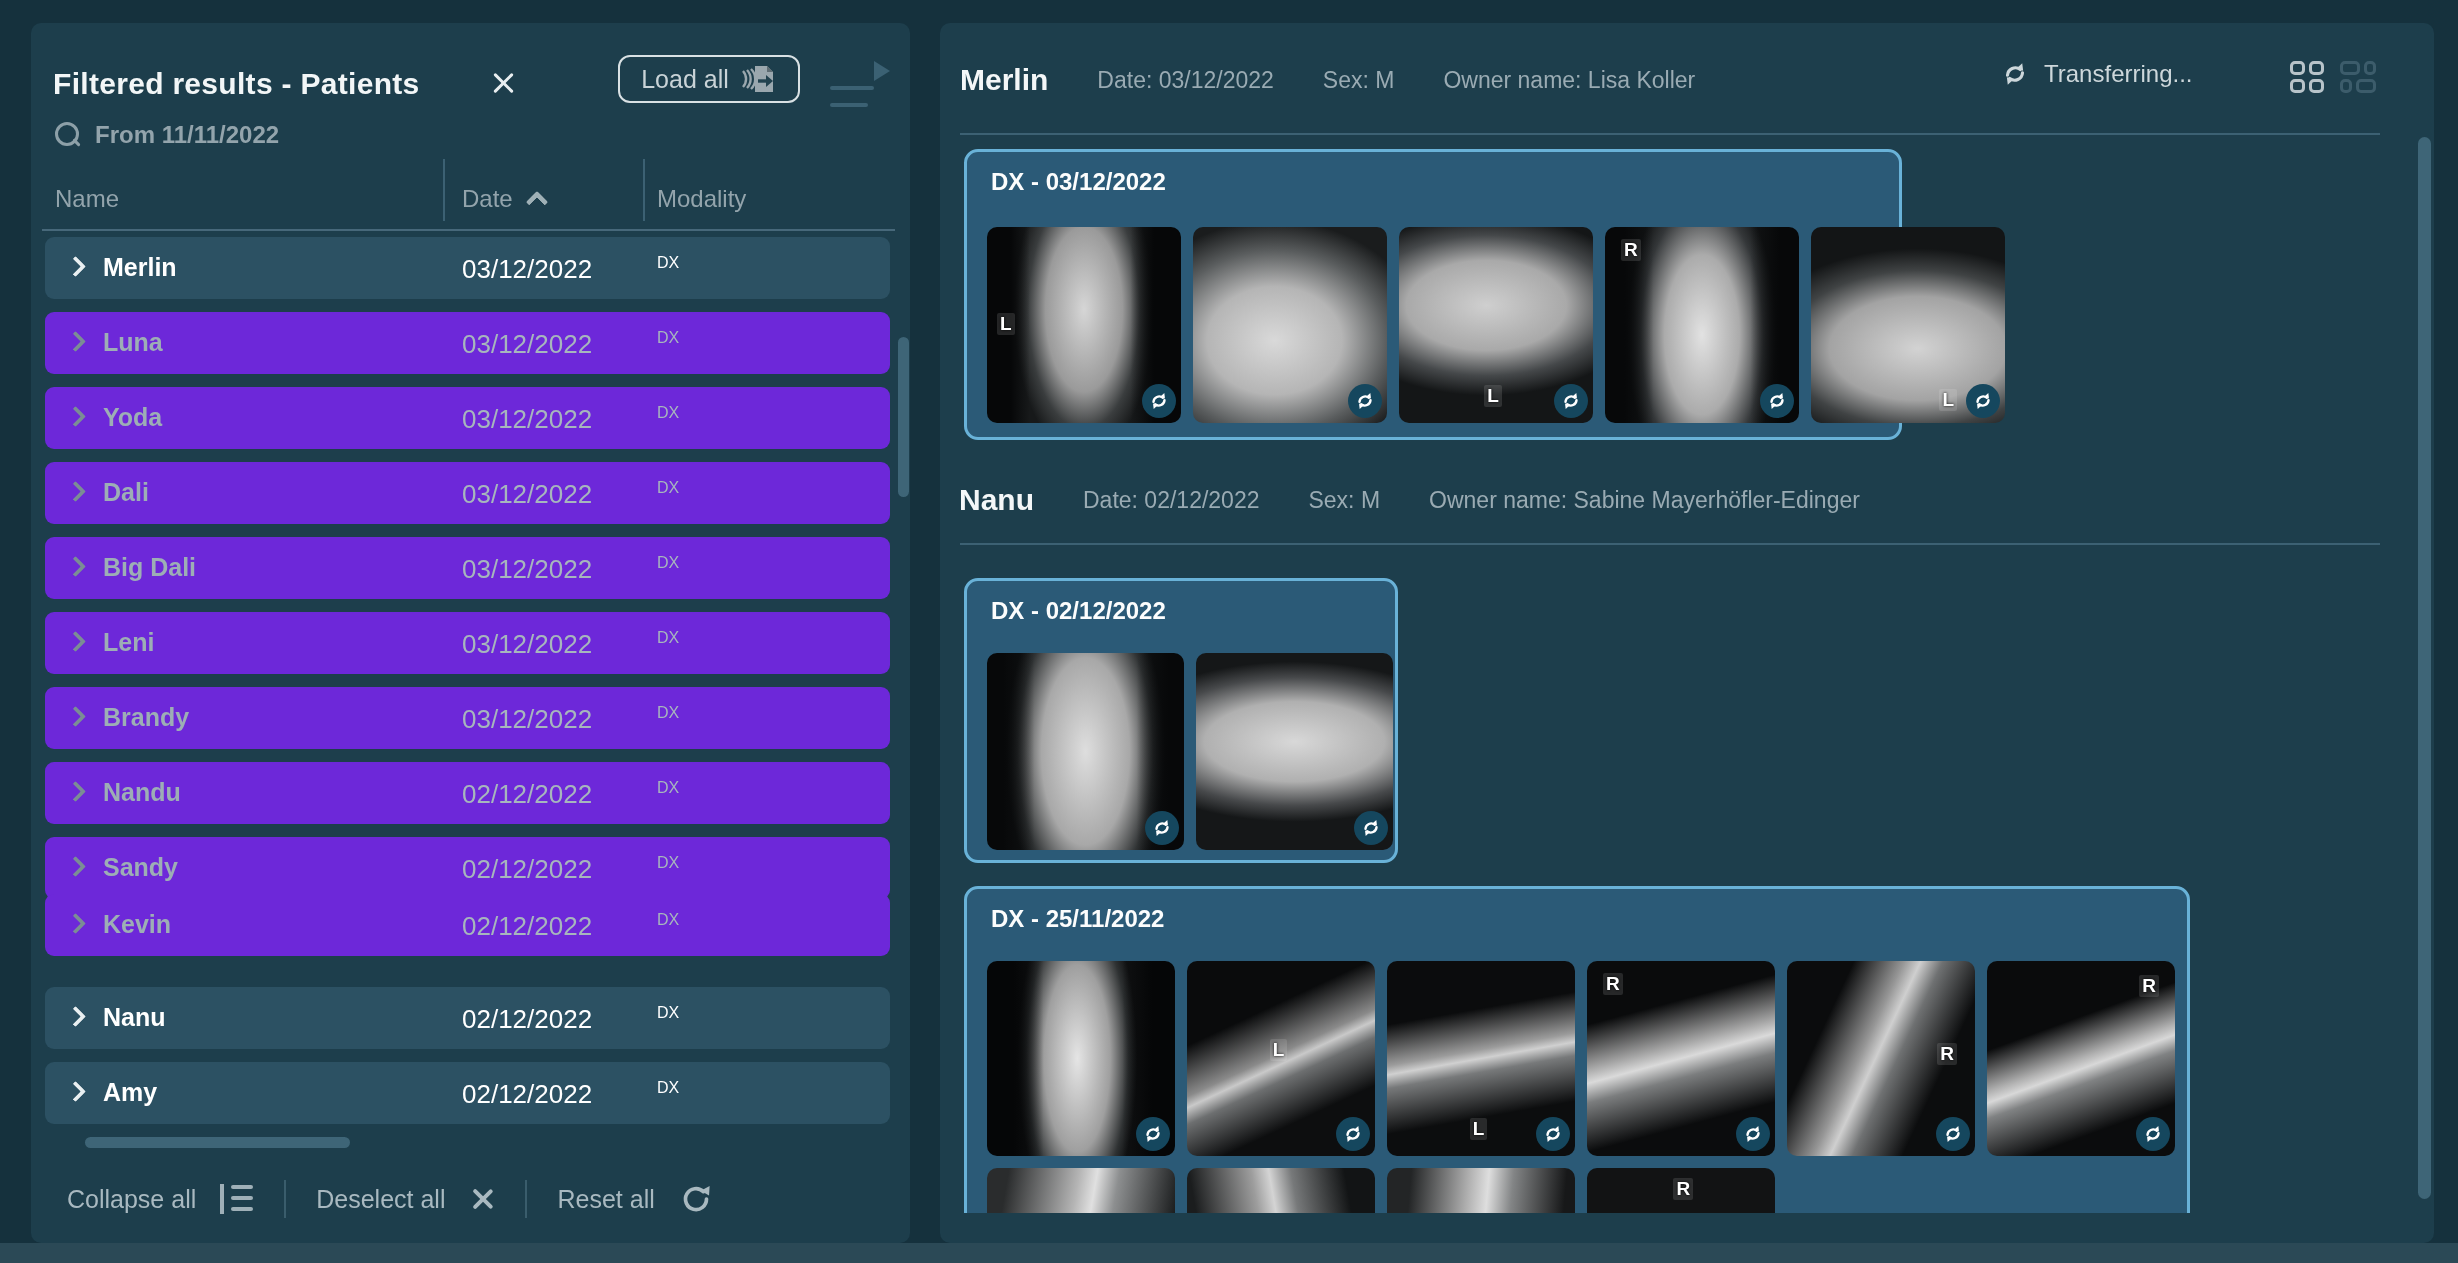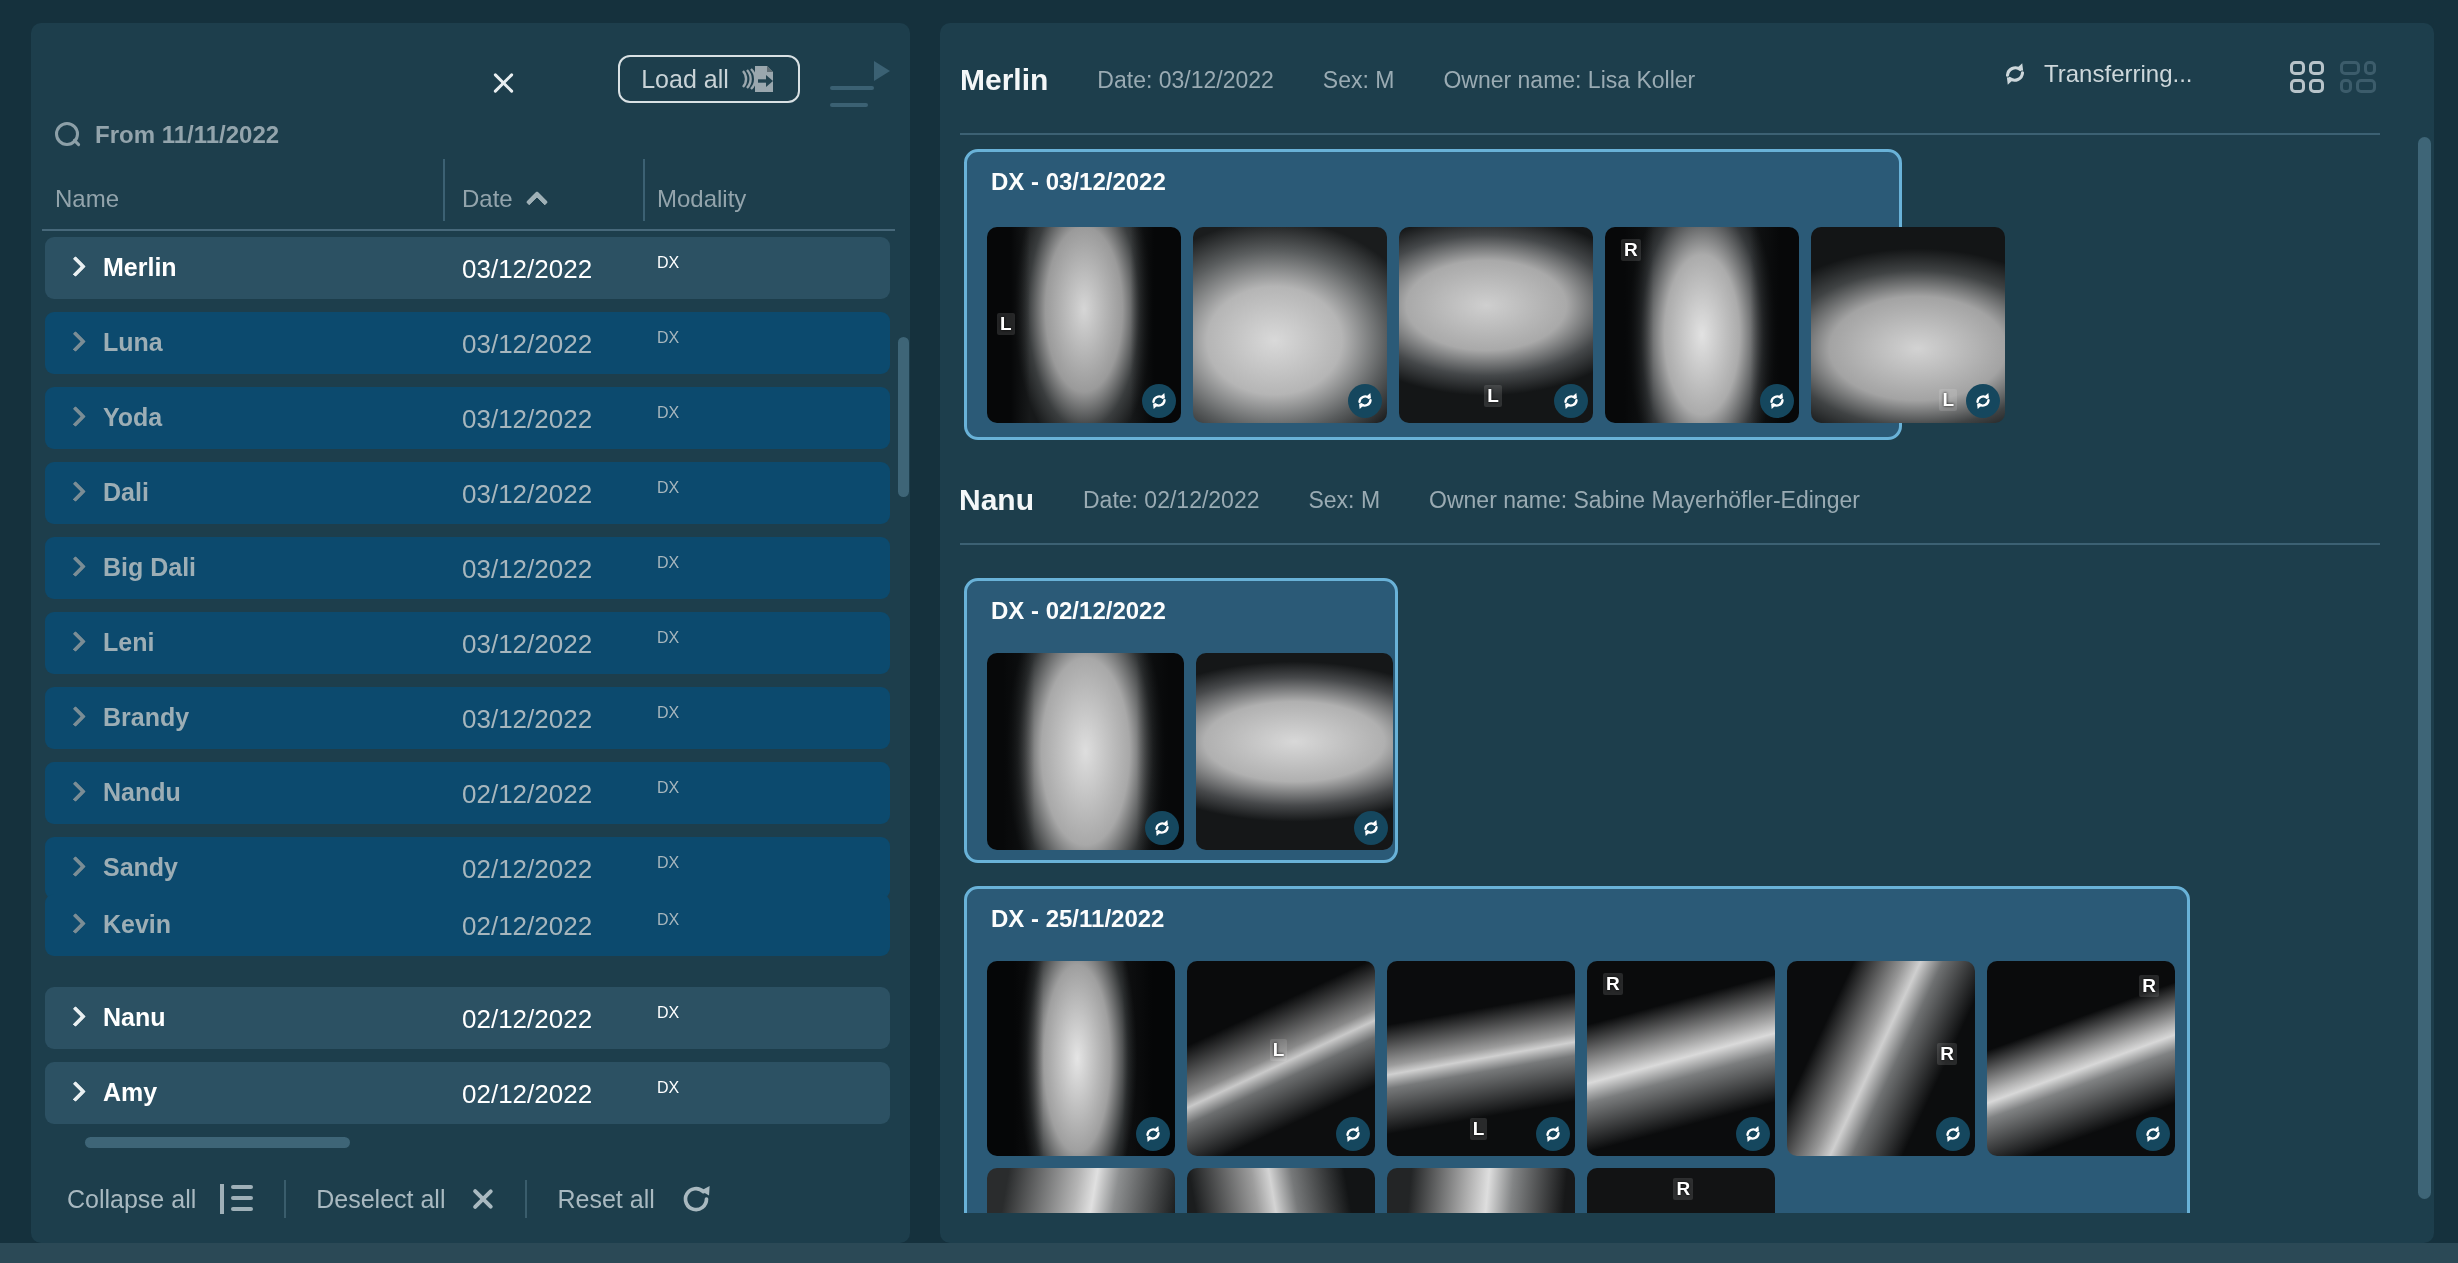--- a/index.html
+++ b/index.html
@@ -42,21 +42,21 @@
   .col-name { position:absolute; left:24px; top:12px; }
   .col-date { position:absolute; left:431px; top:12px; display:flex; align-items:center; gap:16px; cursor:pointer; }
   .sort-up { width:16px; height:16px; border-top:5px solid #9fb0b6; border-right:5px solid #9fb0b6;
              transform:rotate(-45deg); border-radius:2px; margin-top:6px; }
   .col-mod { position:absolute; left:626px; top:12px; }
   .vline { position:absolute; top:-14px; width:2px; height:62px; background:#3c6173; }
   .vline.v1 { left:412px; } .vline.v2 { left:612px; }
   .header-underline { position:absolute; left:11px; top:206px; width:853px; height:2px; background:#47687a; }
 
   .rows { position:absolute; left:14px; top:214px; width:845px; }
-  .row { position:absolute; left:0; width:845px; height:62px; background:#0c4a6e; border-radius:9px;
+  .row { position:absolute; left:0; width:845px; height:62px; background:#6d28d9; border-radius:9px;
          cursor:pointer; }
   .row.selected { background:#2c5163; }
   .chev { position:absolute; left:23px; top:22px; width:15px; height:15px;
           border-top:4.5px solid #7b8d95; border-right:4.5px solid #7b8d95; transform:rotate(45deg); border-radius:2px; }
   .row.selected .chev { border-color:#e9eff1; }
   .rname { position:absolute; left:58px; top:16px; font-size:25px; font-weight:bold; color:#9daeb5; }
   .rdate { position:absolute; left:417px; top:17px; font-size:26px; color:#a7b6bd; }
   .rmod  { position:absolute; left:612px; top:17px; font-size:16px; color:#a7b6bd; }
   .row.selected .rname, .row.selected .rdate, .row.selected .rmod { color:#ffffff; }
 
@@ -139,20 +139,21 @@
   .xr-spineside3{ background:radial-gradient(150px 70px at 50% 75%,#d2d2d2,#9d9d9d 55%,#3a3c3d 82%,#121314),linear-gradient(0deg,transparent 50%,#0a0b0c 78%); }
 
   .rp-scrollbar { position:absolute; left:1478px; top:114px; width:13px; height:1062px; background:#3e6577; border-radius:7px; cursor:pointer; }
 </style>
 </head>
 <body>
 
 <div id="screen">
 
   <div class="left-panel">
+    <div class="lp-title">Filtered results - Patients</div>
     <span class="icon-x lp-close"></span>
 
     <button class="load-all-btn">
       <span>Load all</span>
       <svg width="38" height="34" viewBox="0 0 38 34">
         <g fill="none" stroke="#9aa7ae" stroke-width="2.4">
           <path d="M4 9a12 12 0 0 1 0 16"></path>
           <path d="M8 8a13 13 0 0 1 0 18"></path>
           <path d="M12 7a14 14 0 0 1 0 20"></path>
         </g>

